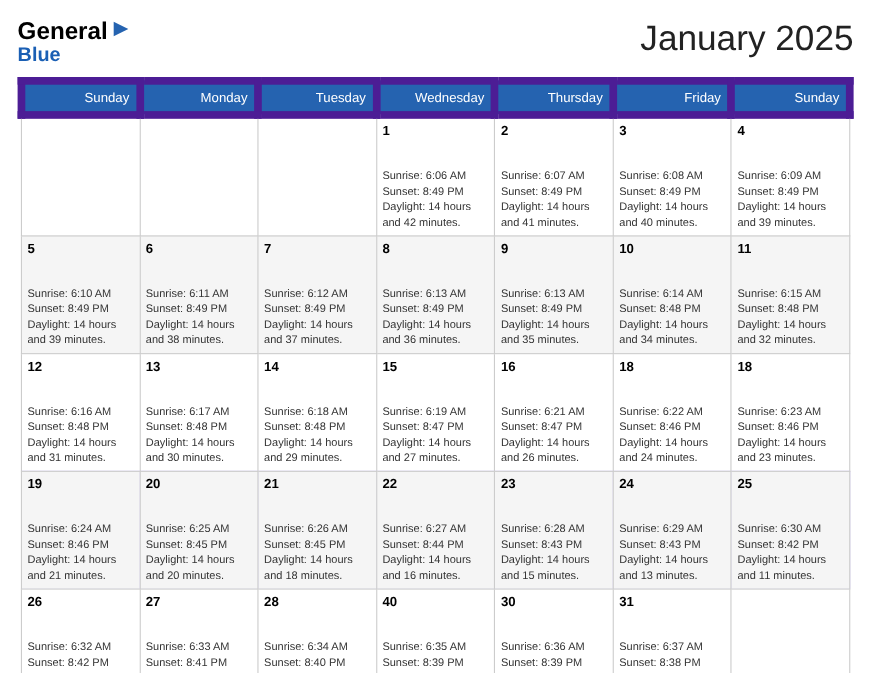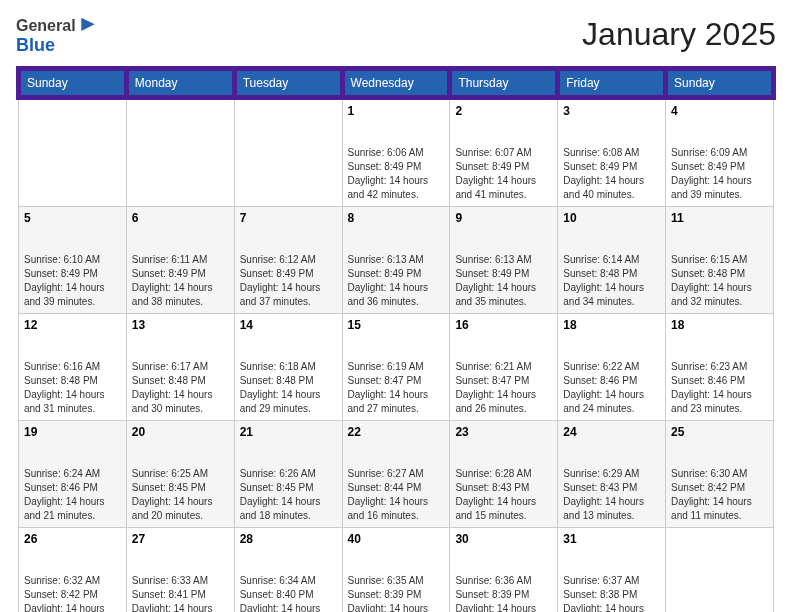--- a/index.html
+++ b/index.html
@@ -15,23 +15,23 @@
       justify-content: space-between;
       align-items: flex-start;
       margin-bottom: 10px;
     }
     .logo {
       display: flex;
       align-items: center;
       gap: 2px;
     }
     .logo-text-general {
-      font-size: 16px;
+      font-size: 22px;
       font-weight: bold;
-      color: #404040;
+      color: #000000;
     }
     .logo-text-blue {
       font-size: 18px;
       font-weight: bold;
       color: #1a5fb4;
     }
     .logo-icon {
       width: 20px;
       height: 20px;
       margin-left: 2px;
@@ -49,25 +49,25 @@
       color: #444;
     }
     .calendar-table {
       width: 100%;
       border-collapse: collapse;
       font-size: 11px;
     }
     .calendar-table th {
       background-color: #2563b0;
       color: #fff;
-      text-align: left;
+      text-align: right;
       padding: 5px 6px;
       font-size: 12px;
       font-weight: normal;
-      border: 5px solid #4c1d95;
+      border: 7px solid #4c1d95;
     }
     .calendar-table td {
       border: 1px solid #ccc;
       vertical-align: top;
       padding: 4px 5px;
       width: 108px;
       min-height: 70px;
       background: #fff;
     }
     .calendar-table tr:nth-child(even) td {

